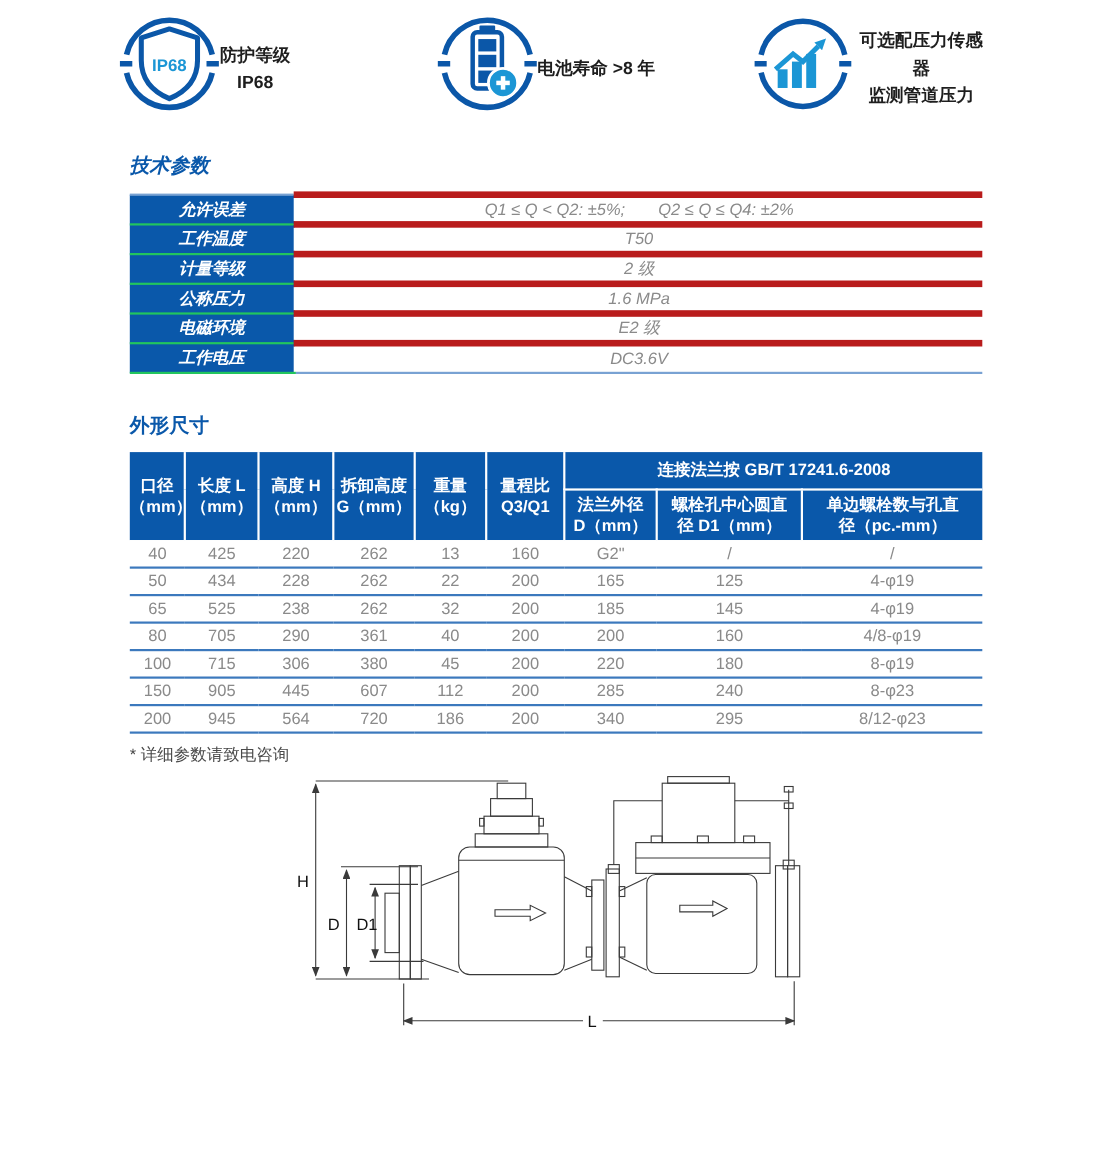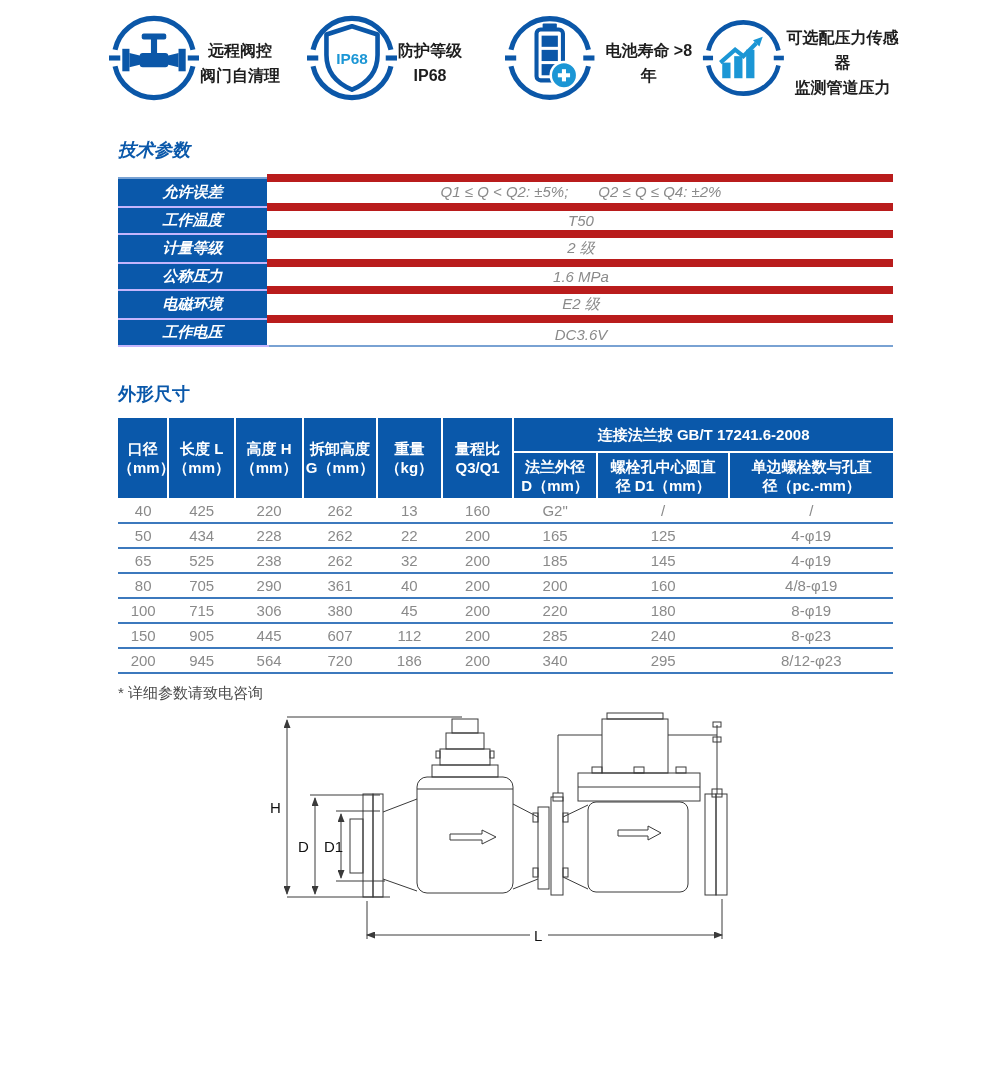--- a/index.html
+++ b/index.html
@@ -21,25 +21,25 @@
   
   .section { margin-left:118px; margin-right:107px; }
   .section-tech { margin-top:34px;font-style:italic; }
   .section-dims { margin-top:35px; }
   .section h2 { margin:0 0 12px 0; font-size:18px; font-weight:bold; color:#0a58aa; }
   
   table.t1 { width:775px; border-collapse:collapse; }
   table.t1 th {
     background:#0a58aa; color:#fff; font-size:15px; font-weight:bold;
     width:150px; height:27px; text-align:center;
-    border-top:2px solid #79a2d3; border-bottom:2px solid #c4b5fd; border-right:2px solid #fff;
+    border-top:2px solid #79a2d3; border-bottom:2px solid #22c55e; border-right:2px solid #fff;
   }
   table.t1 td {
     background:#fff; color:#8a8a8a; font-size:15px; text-align:center; height:27px;
-    border-top:8px solid #b91c1c; border-bottom:2px solid #79a2d3;margin-top:28px;
+    border-top:6px solid #b91c1c; border-bottom:2px solid #79a2d3;margin-top:28px;
   }
   
   table.t2 { width:775px; border-collapse:collapse; table-layout:fixed; }
   table.t2 thead th {
     background:#0a58aa; color:#fff; font-size:15px; font-weight:bold; text-align:center;
     vertical-align:middle; white-space:pre-line; line-height:19px; padding:2px 0;
     border-left:2px solid #fff;
   }
   table.t2 thead tr.r1 th:first-child { border-left:none; }
   table.t2 thead th.grp { border-bottom:2px solid #fff; height:34px; }
@@ -53,41 +53,20 @@
   .drawing { margin:6px 0 0 250px; }
   .drawing svg { display:block; }
 </style>
 </head>
 <body>
 
 <div class="page">
 
   <div class="features">
 
-    <div class="feature">
-      <svg class="badge-icon" width="92" height="92" viewBox="0 0 90 90">
-        <g stroke="#0b57a8" stroke-width="5" fill="none">
-          <path d="M6.9,36.9 A39 39 0 0 1 83.1,36.9"></path>
-          <path d="M83.1,53.1 A39 39 0 0 1 6.9,53.1"></path>
-          <line x1="1" y1="45" x2="12" y2="45"></line>
-          <line x1="78" y1="45" x2="89" y2="45"></line>
-        </g>
-        <g fill="#0b57a8">
-          <rect x="14" y="36" width="7" height="22"></rect>
-          <rect x="69" y="36" width="7" height="22"></rect>
-          <polygon points="21,40 33,43 33,51 21,54"></polygon>
-          <polygon points="69,40 57,43 57,51 69,54"></polygon>
-          <rect x="31" y="40" width="28" height="14" rx="3"></rect>
-          <rect x="42" y="26" width="6" height="15"></rect>
-          <rect x="33" y="21" width="24" height="6" rx="2"></rect>
-        </g>
-      </svg>
-      <div class="caption">远程阀控
-阀门自清理</div>
-    </div>
 
     <div class="feature">
       <svg class="badge-icon" width="92" height="92" viewBox="0 0 90 90">
         <g stroke="#0b57a8" stroke-width="5" fill="none">
           <path d="M6.9,36.9 A39 39 0 0 1 83.1,36.9"></path>
           <path d="M83.1,53.1 A39 39 0 0 1 6.9,53.1"></path>
           <line x1="1" y1="45" x2="12" y2="45"></line>
           <line x1="78" y1="45" x2="89" y2="45"></line>
         </g>
         <path d="M45,14 L70,22 L70,42 C70,60 59,70 45,76 C31,70 20,60 20,42 L20,22 Z" stroke="#0b57a8" stroke-width="4.5" fill="none" stroke-linejoin="round"></path>

